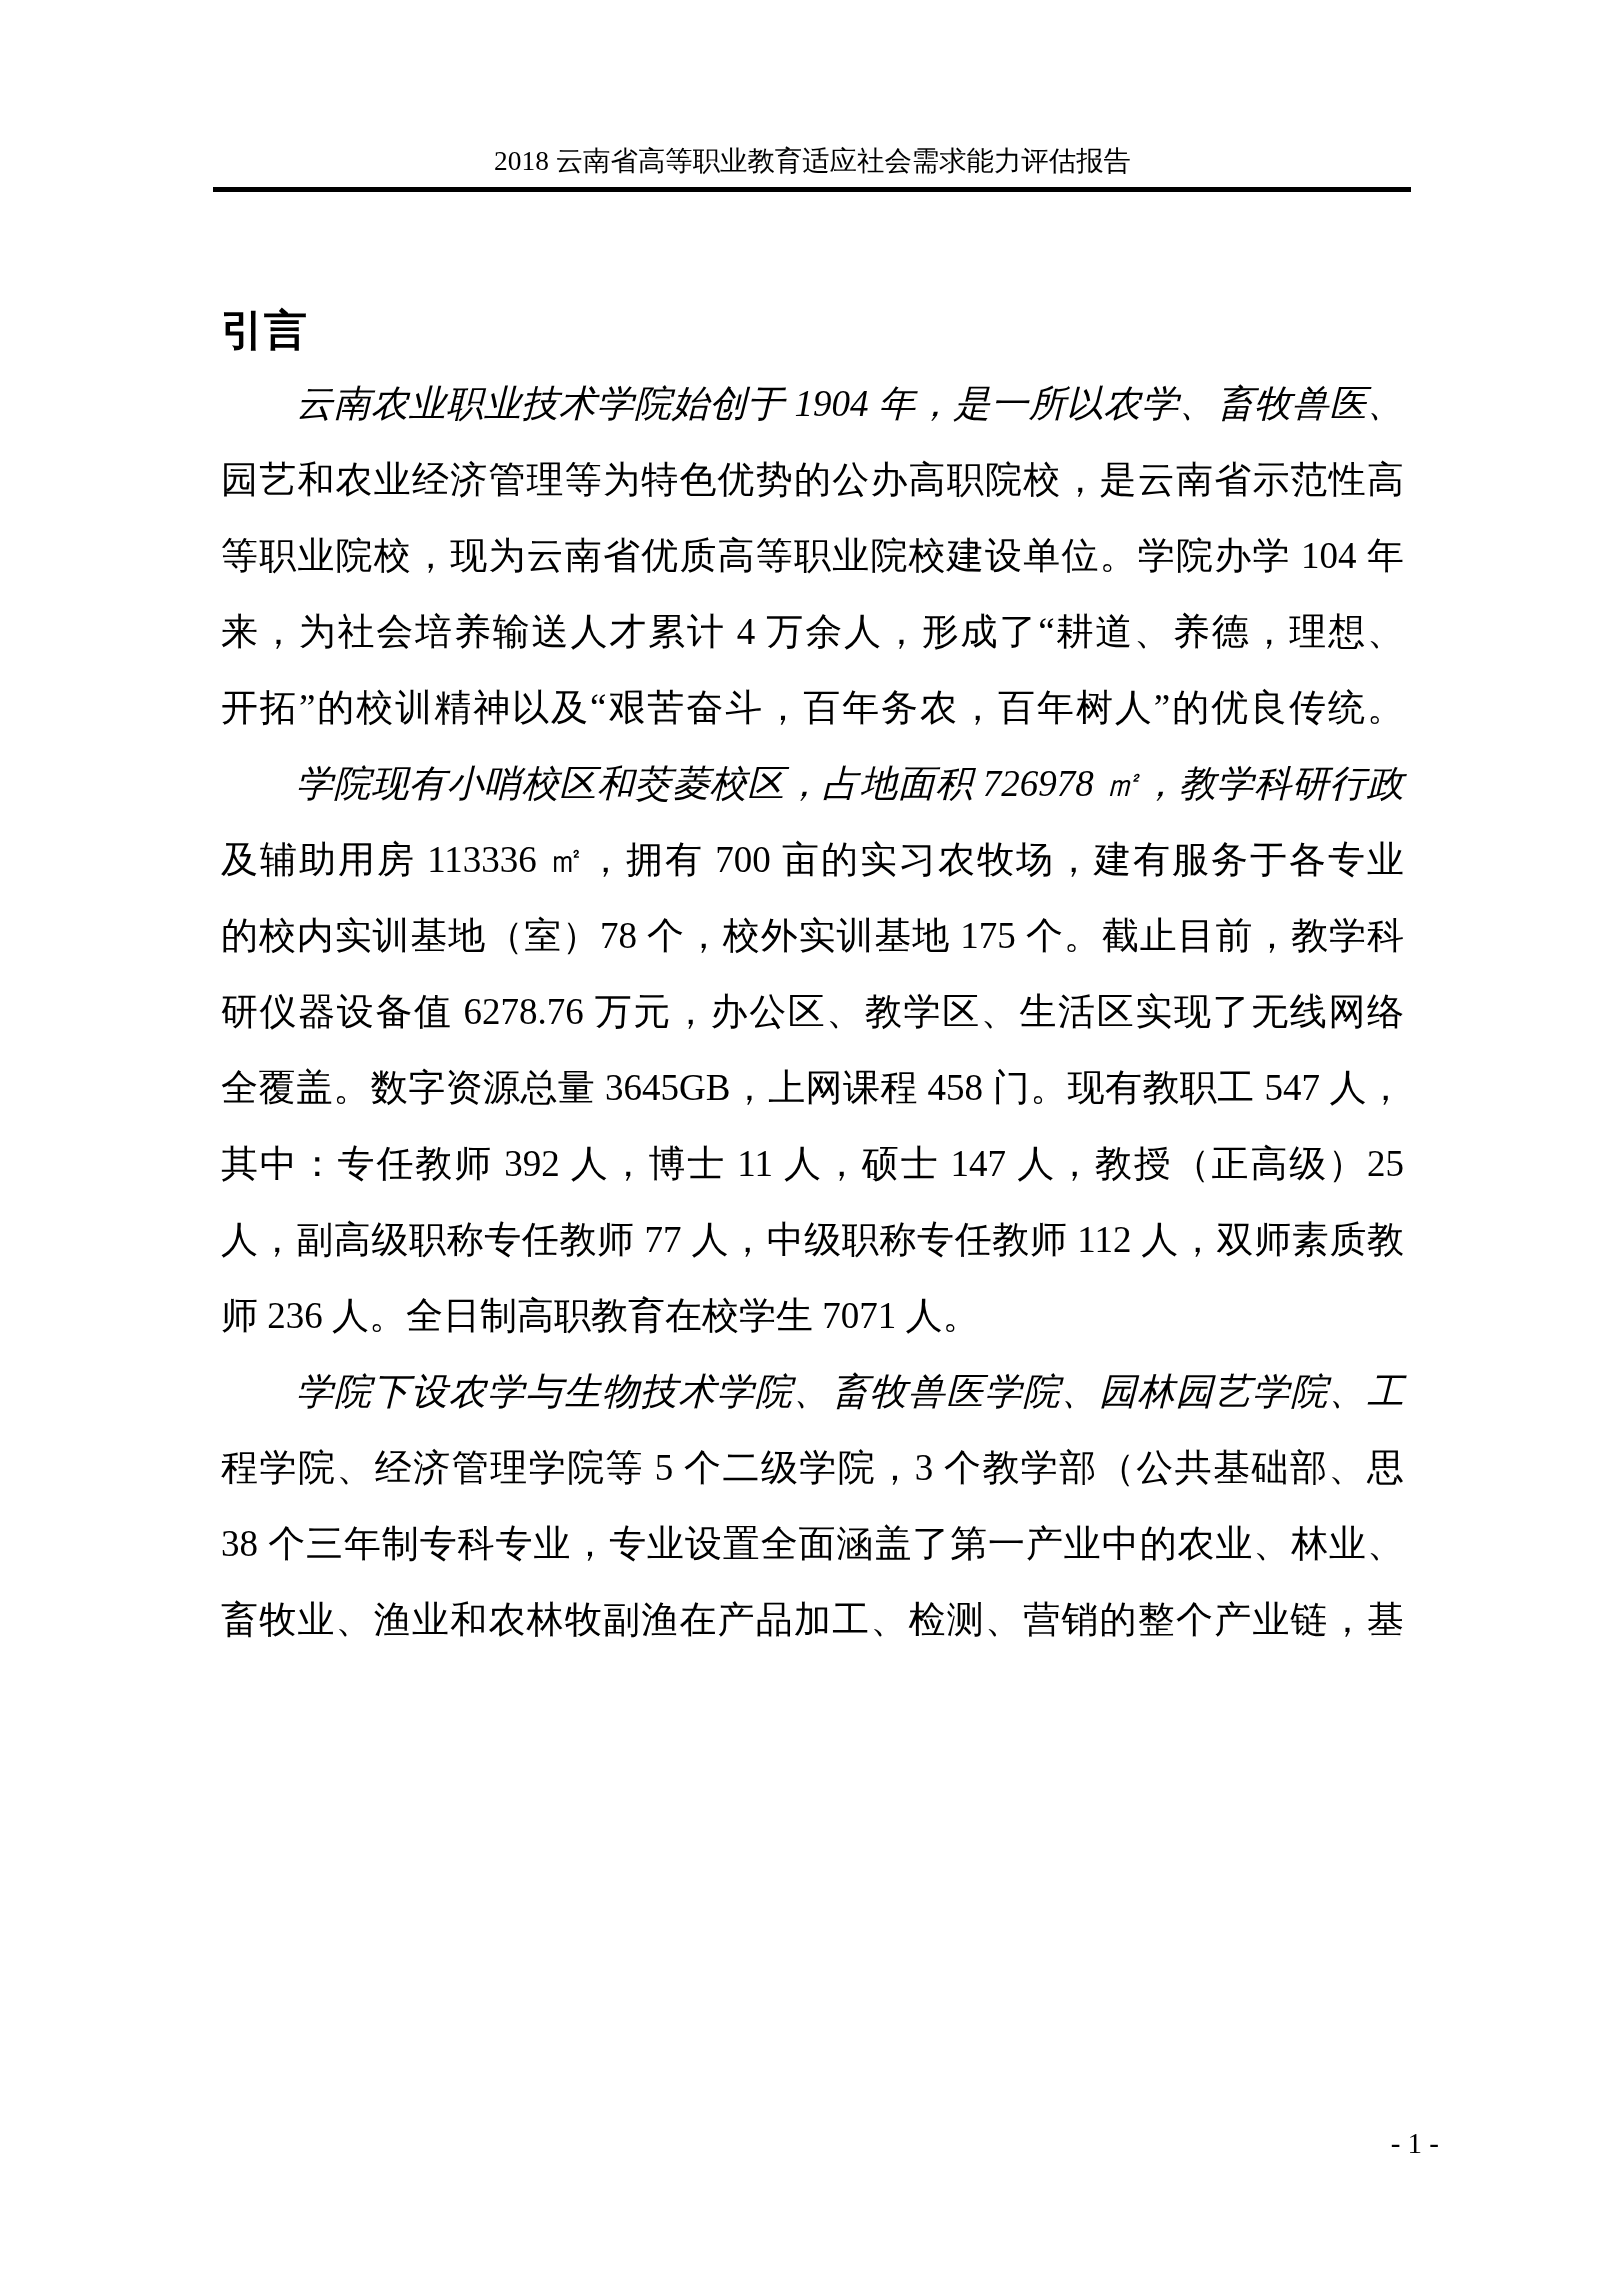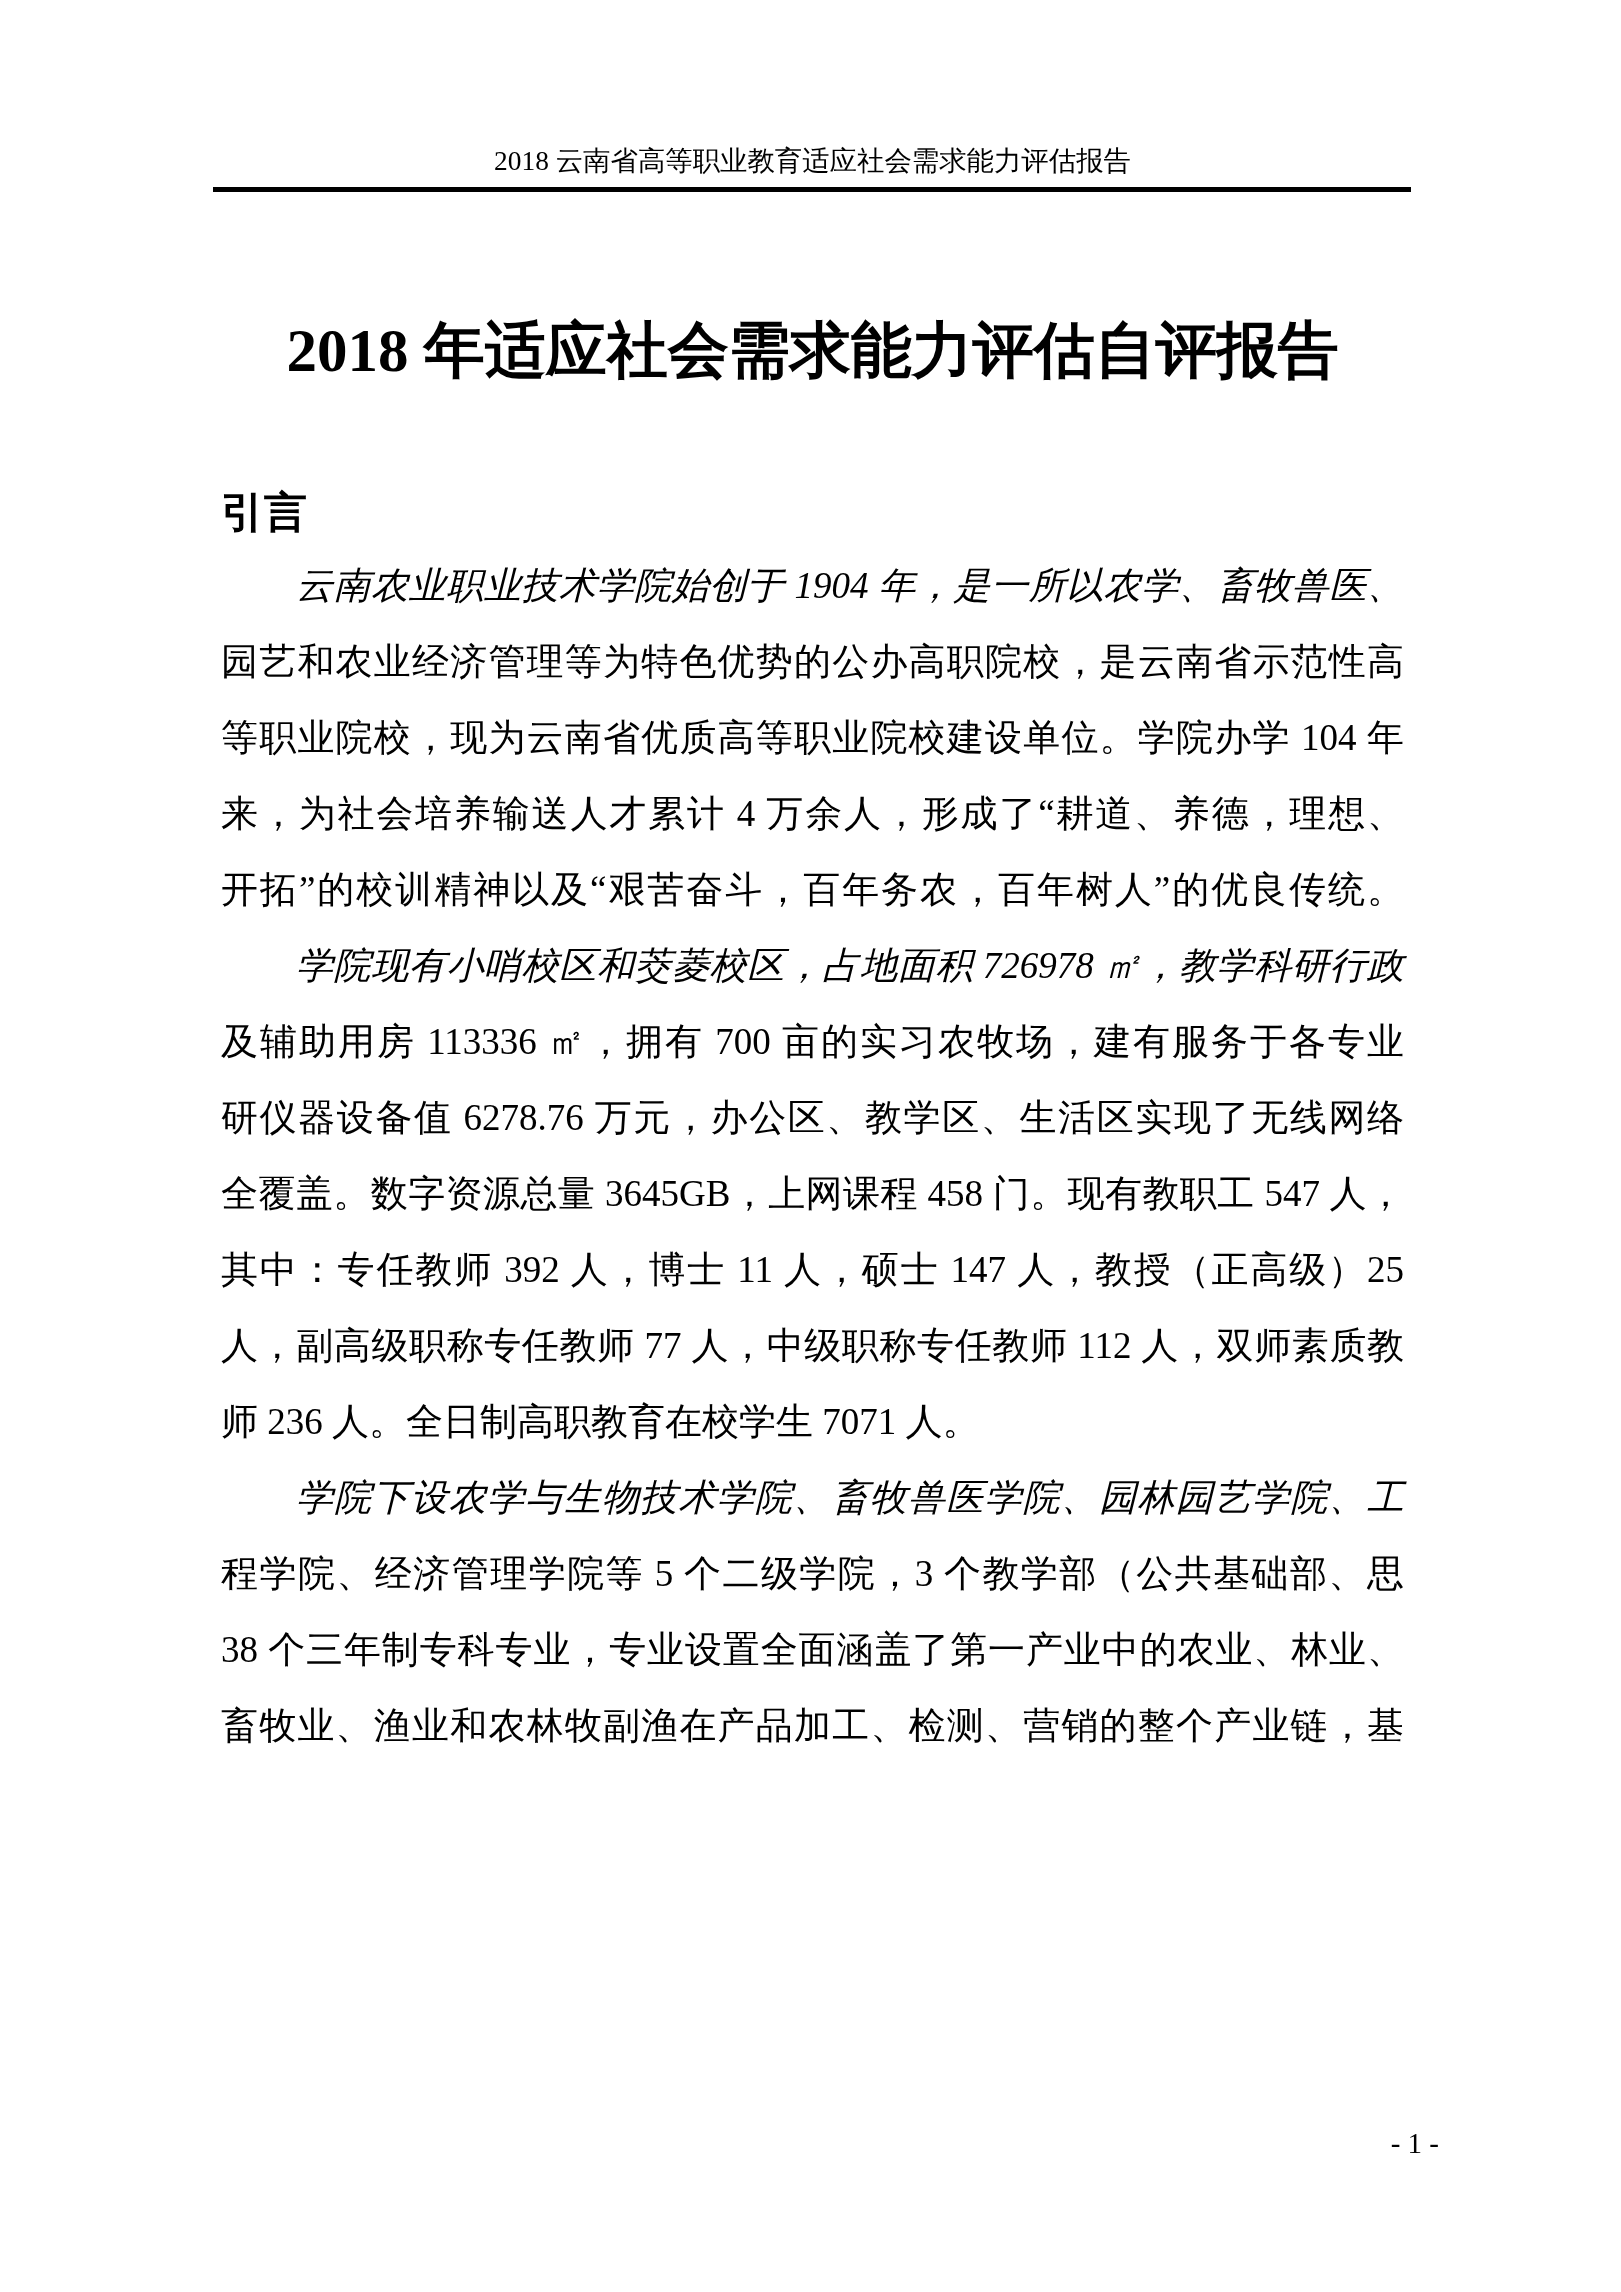--- a/index.html
+++ b/index.html
@@ -80,33 +80,33 @@
 <body>
 
 <div class="page">
   <div class="column">
 
     <div class="running-header">2018 云南省高等职业教育适应社会需求能力评估报告</div>
 
     <div class="header-rule"></div>
 
     <div class="doc-title">
-      <div>2018 年适应社会需求能力评估自评报告</div>
     </div>
 
     <div class="section-heading">引言</div>
 
     <div class="body-text">
         <div class="body-line justify indent">云南农业职业技术学院始创于 1904 年，是一所以农学、畜牧兽医、</div>
         <div class="body-line justify">园艺和农业经济管理等为特色优势的公办高职院校，是云南省示范性高</div>
         <div class="body-line justify">等职业院校，现为云南省优质高等职业院校建设单位。学院办学 104 年</div>
         <div class="body-line justify">来，为社会培养输送人才累计 4 万余人，形成了“耕道、养德，理想、</div>
         <div class="body-line justify">开拓”的校训精神以及“艰苦奋斗，百年务农，百年树人”的优良传统。</div>
         <div class="body-line justify indent">学院现有小哨校区和茭菱校区，占地面积 726978 ㎡，教学科研行政</div>
         <div class="body-line justify">及辅助用房 113336 ㎡，拥有 700 亩的实习农牧场，建有服务于各专业</div>
+        <div class="body-line justify">的校内实训基地（室）78 个，校外实训基地 175 个。截止目前，教学科</div>
         <div class="body-line justify">研仪器设备值 6278.76 万元，办公区、教学区、生活区实现了无线网络</div>
         <div class="body-line justify">全覆盖。数字资源总量 3645GB，上网课程 458 门。现有教职工 547 人，</div>
         <div class="body-line justify">其中：专任教师 392 人，博士 11 人，硕士 147 人，教授（正高级）25</div>
         <div class="body-line justify">人，副高级职称专任教师 77 人，中级职称专任教师 112 人，双师素质教</div>
         <div class="body-line">师 236 人。全日制高职教育在校学生 7071 人。</div>
         <div class="body-line justify indent">学院下设农学与生物技术学院、畜牧兽医学院、园林园艺学院、工</div>
         <div class="body-line justify">程学院、经济管理学院等 5 个二级学院，3 个教学部（公共基础部、思</div>
         <div class="body-line justify">38 个三年制专科专业，专业设置全面涵盖了第一产业中的农业、林业、</div>
         <div class="body-line justify">畜牧业、渔业和农林牧副渔在产品加工、检测、营销的整个产业链，基</div>
       </div>

